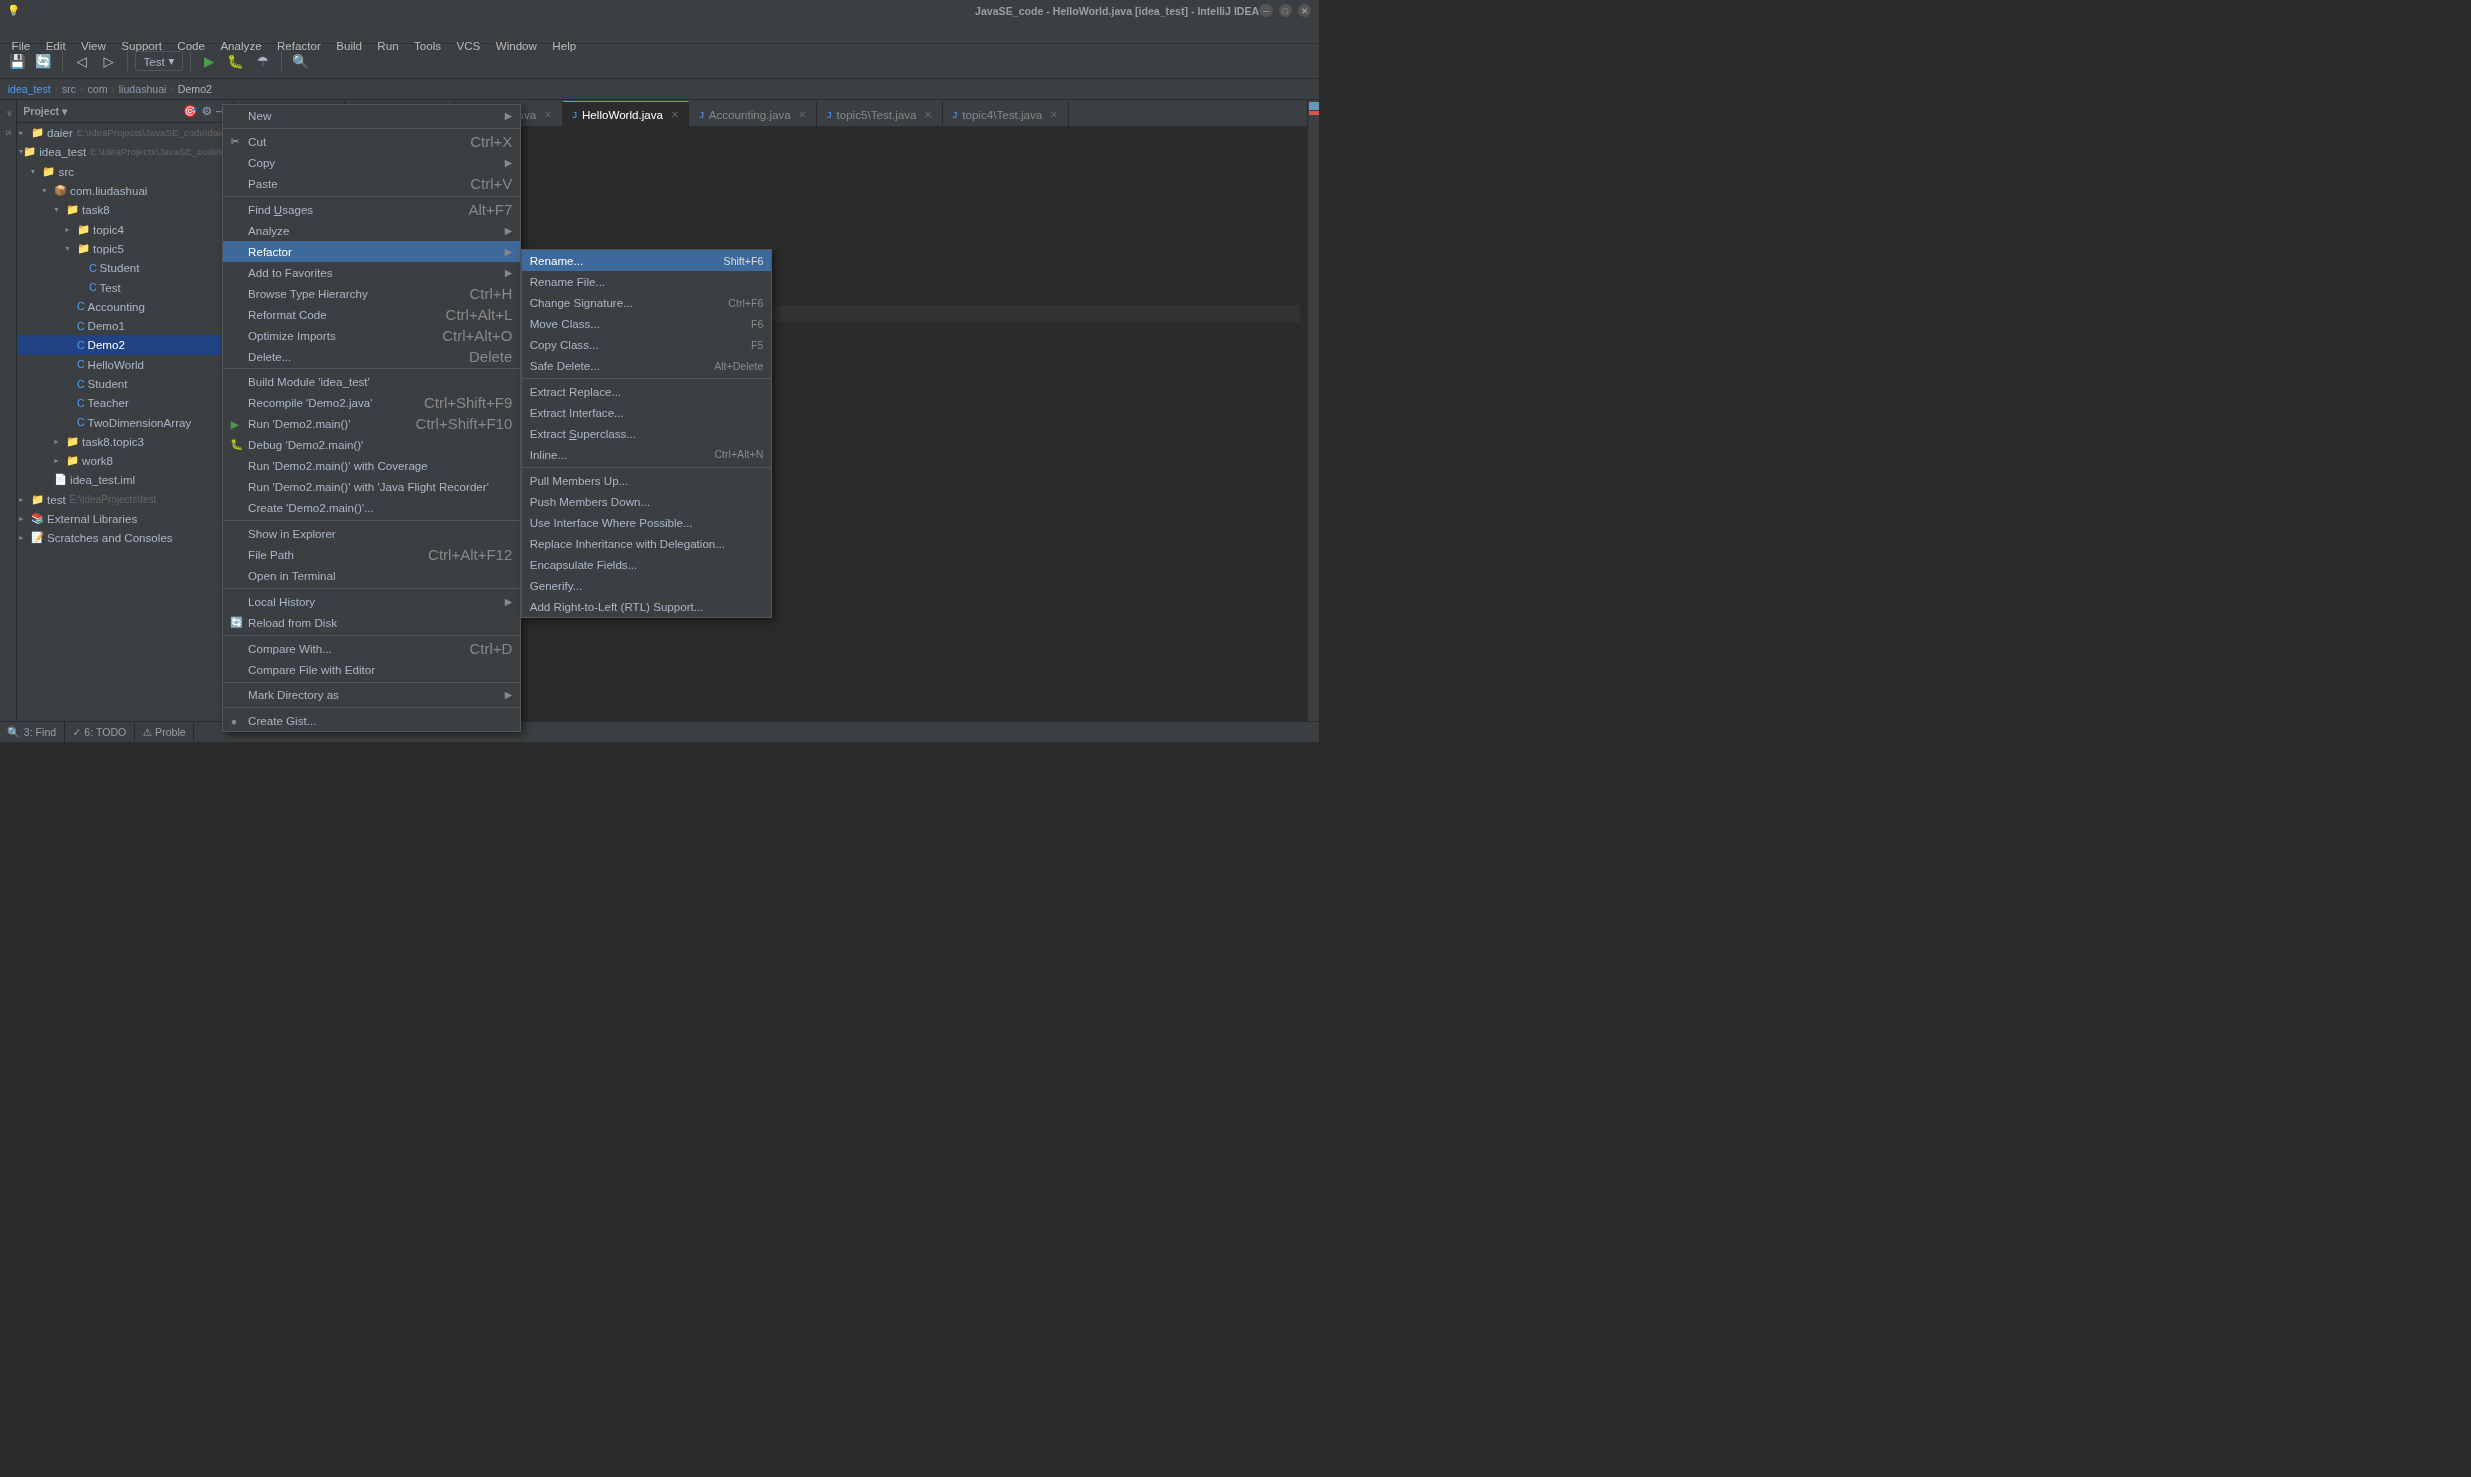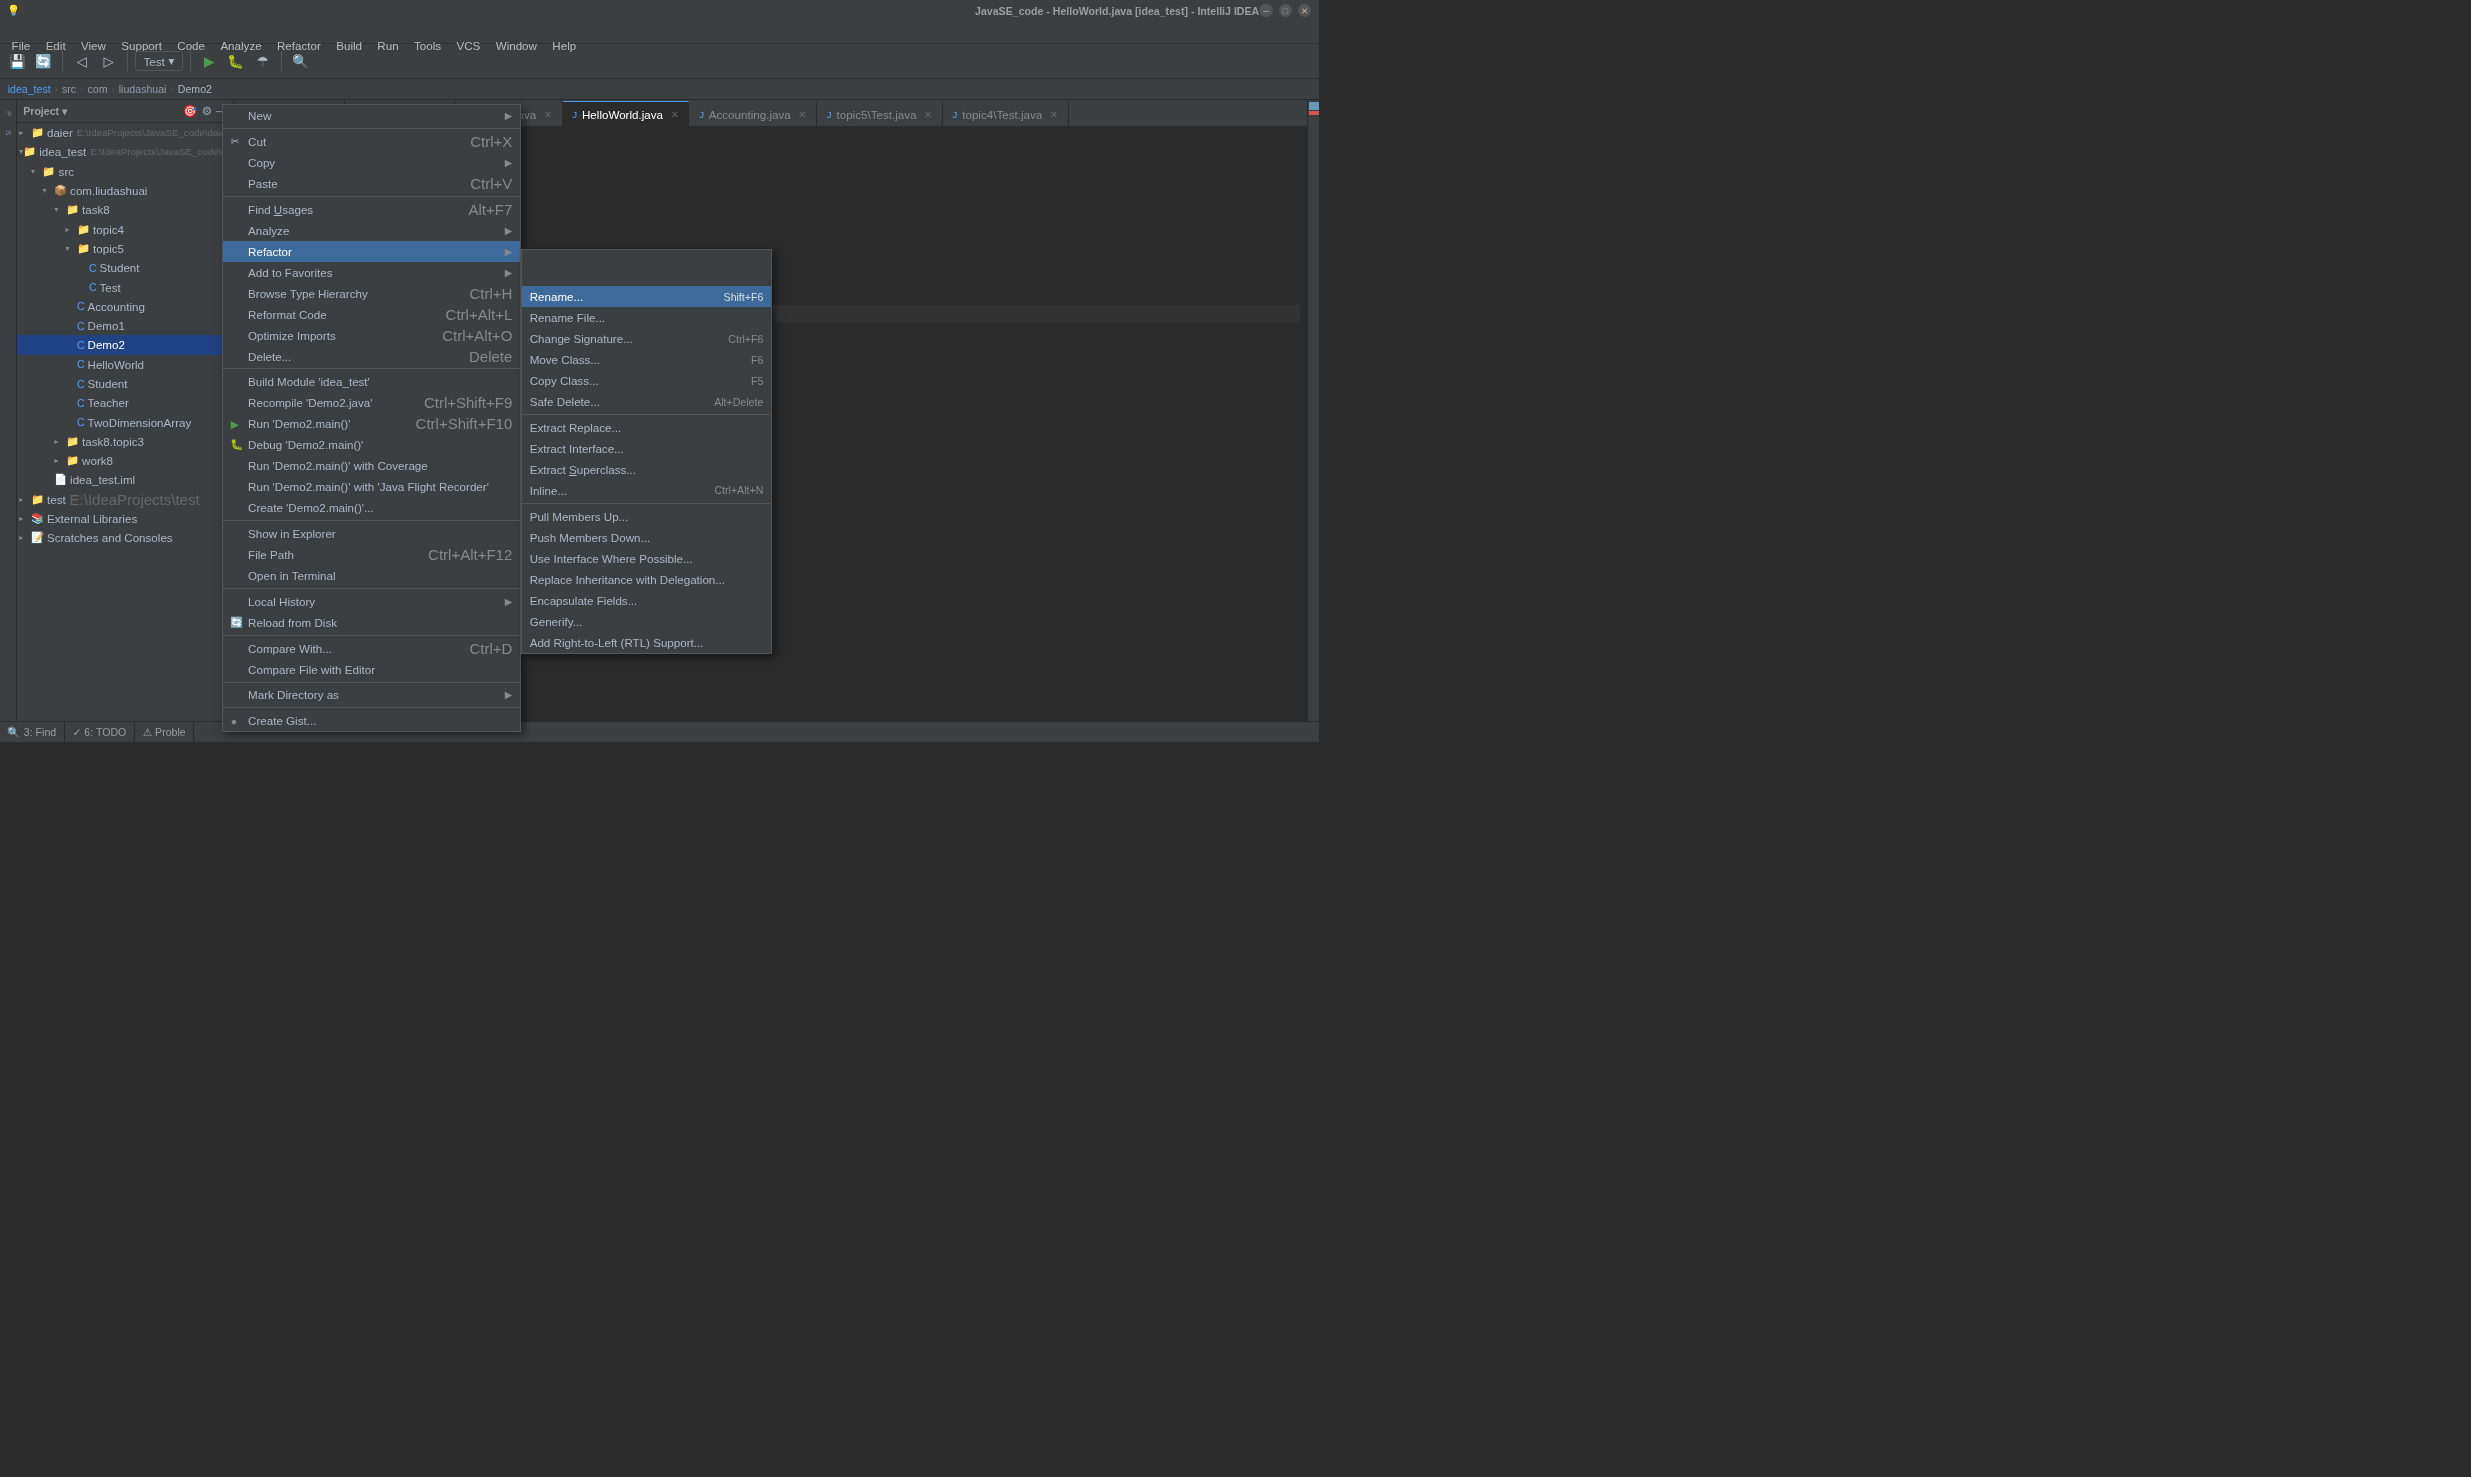--- a/index.html
+++ b/index.html
@@ -296,21 +296,21 @@
       font-size: 11.6px;
       width: 251px;
     }
     .sub-item {
       height: 21px;
       display: flex;
       align-items: center;
       padding: 0 7.7px;
       cursor: pointer;
     }
-    .sub-item.highlighted { background: #3d6a9a; color: #fff; margin-top: 36px; }
+    .sub-item.highlighted { background: #3d6a9a; color: #fff; }
     .sub-item .sub-label { flex: 1; }
     .sub-item .sub-shortcut { color: #888; font-size: 10.6px; }
     .sub-sep { height: 1px; background: #555; margin: 1.9px 0; }
 
     
     #bottom-tabs {
       height: 21px;
       background: #3c3f41;
       display: flex;
       align-items: center;
@@ -521,21 +521,21 @@
       <div class="tree-item" style="padding-left: 25px;">
         <span class="arrow"> </span>
         <span class="icon" style="color:#cc7832;">📄</span>
         <span class="label">idea_test.iml</span>
       </div>
 
       <div class="tree-item" style="padding-left: 1.9px;">
         <span class="arrow">▸</span>
         <span class="icon" style="color:#3d9140;">📁</span>
         <span class="label">test</span>
-        <span style="font-size:15px; color:#666; margin-left:3.9px;">E:\IdeaProjects\test</span>
+        <span style="font-size:10px; color:#666; margin-left:3.9px;">E:\IdeaProjects\test</span>
       </div>
 
       <div class="tree-item" style="padding-left: 1.9px;">
         <span class="arrow">▸</span>
         <span class="icon">📚</span>
         <span class="label">External Libraries</span>
       </div>
 
       <div class="tree-item" style="padding-left: 1.9px;">
         <span class="arrow">▸</span>

